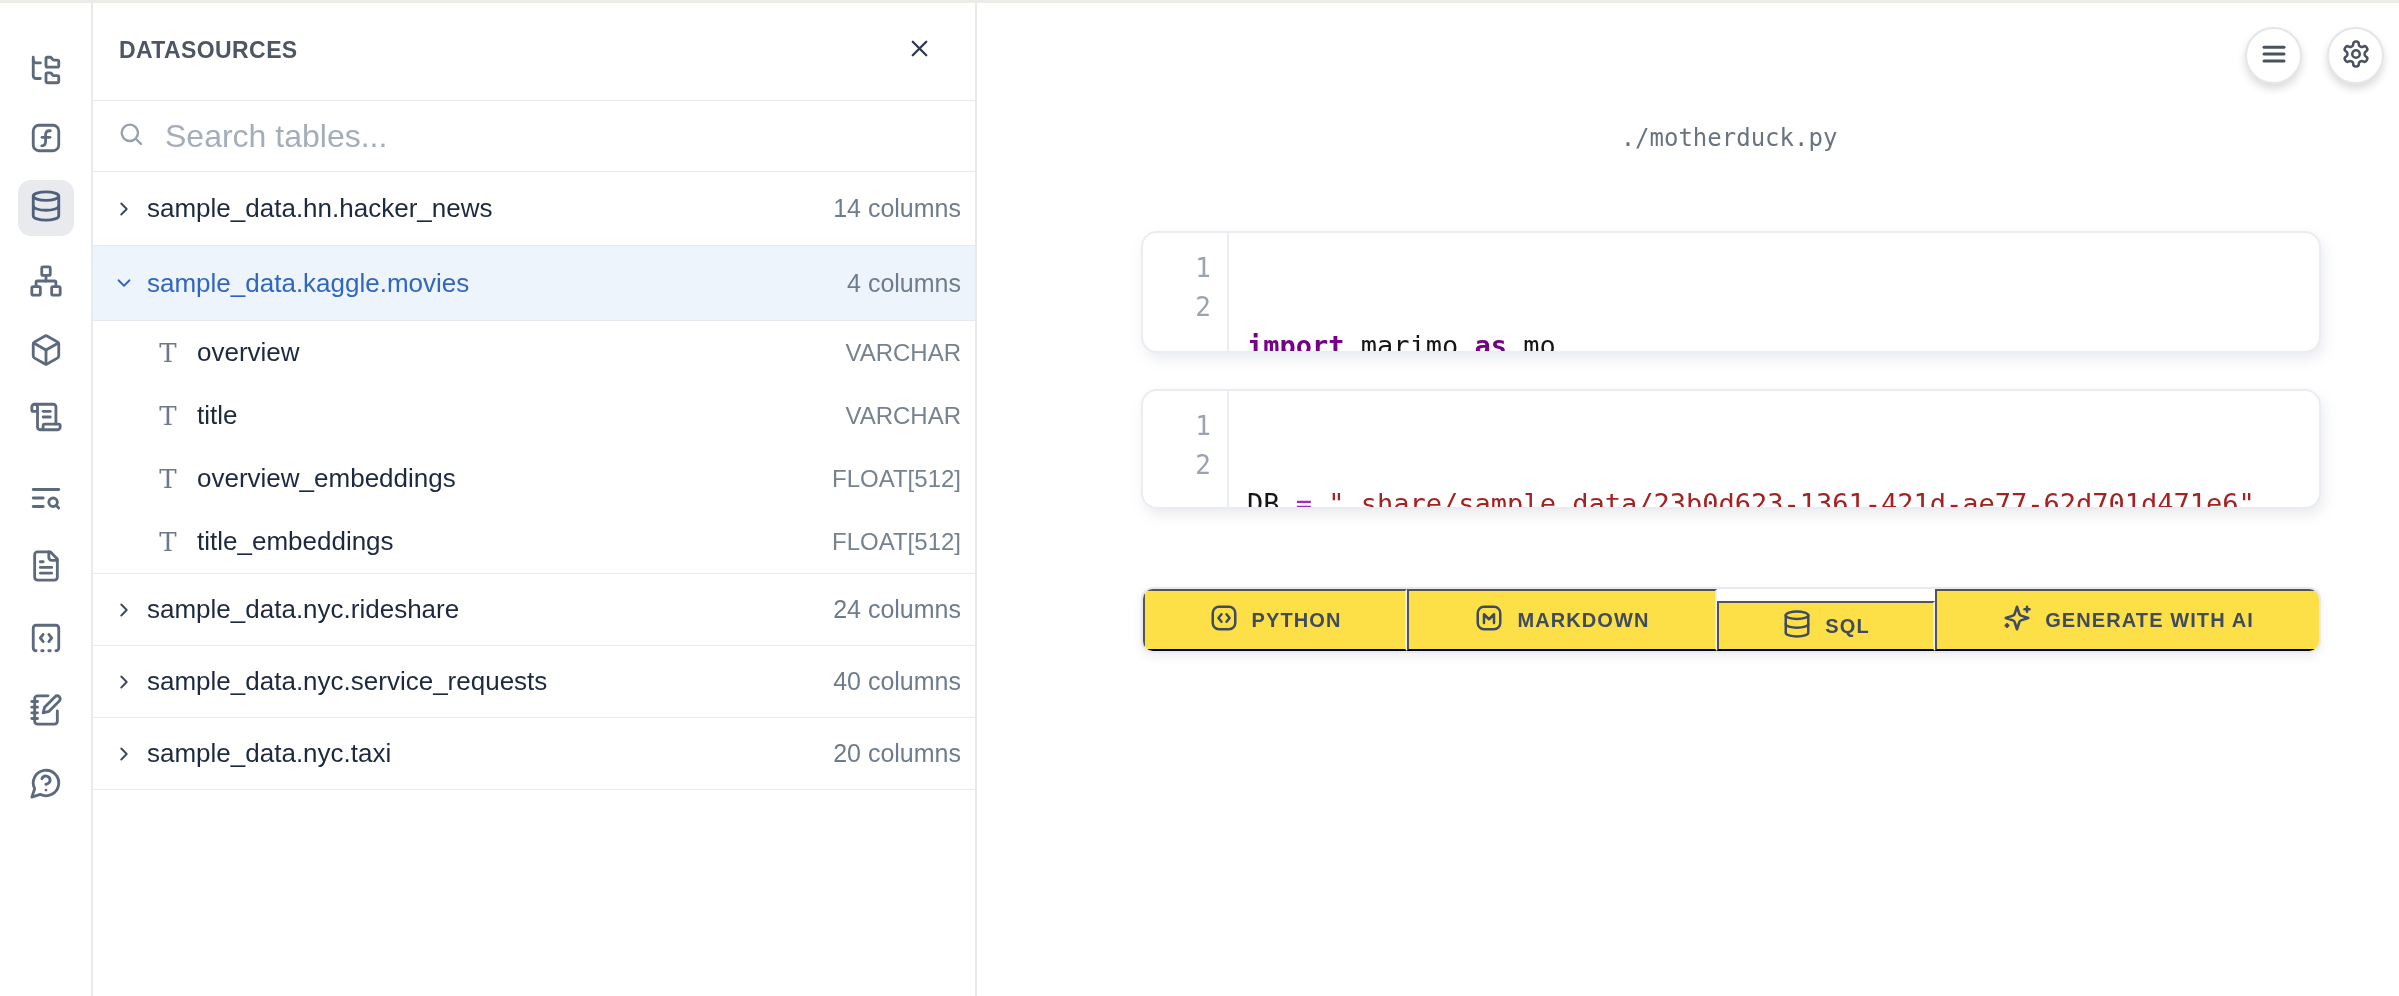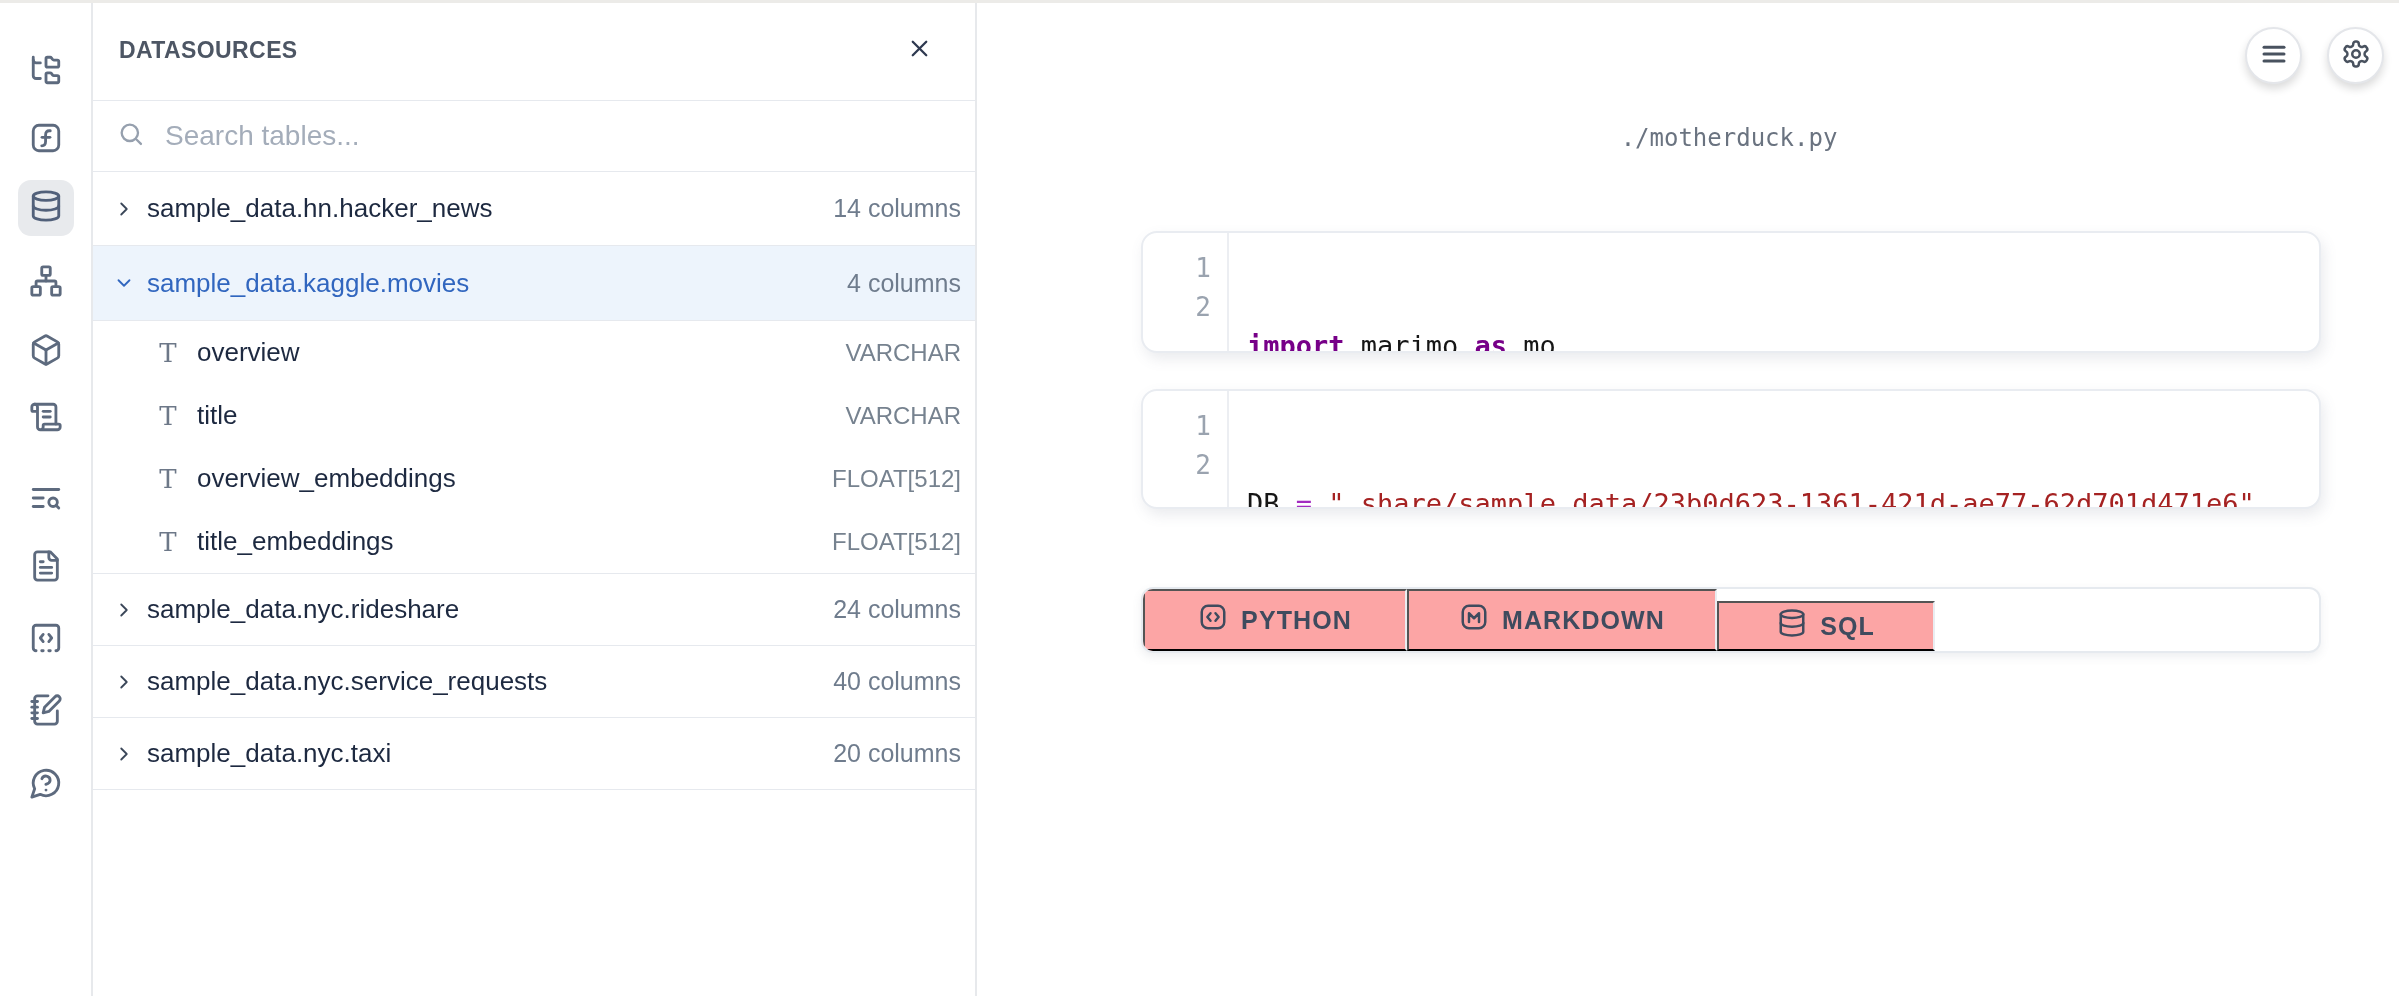--- a/index.html
+++ b/index.html
@@ -20,21 +20,21 @@
   
   .panel{position:absolute;top:0;left:93px;width:882px;height:996px;background:#fff;border-right:2px solid #e7e9ec;z-index:5;}
   .panel-header{height:100px;display:flex;align-items:center;justify-content:space-between;
     padding:0 37px 0 26px;border-bottom:1.5px solid #e6e9ee;}
   .panel-title{font-size:23px;font-weight:700;color:#4d5664;letter-spacing:.4px;}
   .close-btn{width:38px;height:38px;display:flex;align-items:center;justify-content:center;color:#2e3950;cursor:pointer;background:none;border:none;padding:0;}
   .close-btn svg{width:27px;height:27px;}
 
   .search-row{height:70px;display:flex;align-items:center;gap:18px;padding:0 24px;border-bottom:1.5px solid #e6e9ee;}
   .search-row svg{width:28px;height:28px;color:#96a0ae;flex:0 0 auto;}
-  .search-row input{flex:1;border:none;outline:none;font-size:28px;color:#0369a1;font-family:"Liberation Sans",sans-serif;background:transparent;}
+  .search-row input{flex:1;border:none;outline:none;font-size:32px;color:#0369a1;font-family:"Liberation Sans",sans-serif;background:transparent;}
   .search-row input::placeholder{color:#a4adba;}
 
   .trow{height:73px;display:flex;align-items:center;gap:8px;padding:0 14px 0 20px;
     border-bottom:1.5px solid #e6e9ee;font-size:26px;color:#1d2940;cursor:pointer;}
   .trow .chev{width:22px;height:22px;flex:0 0 auto;color:#3b4759;display:flex;align-items:center;}
   .trow .tname{margin-left:4px;}
   .trow .meta{margin-left:auto;font-size:25px;color:#6f7c8d;}
   .trow.selected{background:#edf4fc;color:#3166bf;height:74px;}
   .trow.selected .chev{color:#3166bf;}
   .trow.r4{height:71px;}
@@ -59,21 +59,21 @@
     color:#161616;white-space:pre;border-radius:28px;}
   .tok-kw{color:#770088;font-weight:bold;}
   .tok-str{color:#a52222;}
   .tok-op{color:#a22bc0;}
   .tok-pl{color:#161616;}
 
   .addbar{position:absolute;left:164px;top:587px;width:1176px;height:62px;background:#fff;
     border:2px solid #e6eaef;border-radius:12px;box-shadow:0 4px 10px rgba(90,100,120,.10);
     display:flex;align-items:stretch;overflow:hidden;}
   .addbtn{display:flex;align-items:center;justify-content:center;gap:13px;cursor:pointer;
-    font-size:25px;font-weight:700;letter-spacing:1.1px;color:#3f4b5e;border-right:2px solid #eaedf1;background:#fca5a5;}
+    font-size:20px;font-weight:700;letter-spacing:1.1px;color:#3f4b5e;border-right:2px solid #eaedf1;background:#fde047;}
   .addbtn svg{width:30px;height:30px;flex:0 0 auto;}
   .addbtn.w1{width:264px;}
   .addbtn.w2{width:310px;}
   .addbtn.w3{width:218px;margin-top:12px;}
   .addbtn.w4{flex:1;border-right:none;}
 
   .circle-btn{position:absolute;top:27px;width:57px;height:57px;border-radius:50%;background:#fff;
     border:2px solid #e4e6ea;box-shadow:0 5px 9px rgba(0,0,0,.14);
     display:flex;align-items:center;justify-content:center;color:#49525f;cursor:pointer;}
   .circle-btn svg{width:30px;height:30px;}
@@ -313,20 +313,30 @@
       <span>MARKDOWN</span>
     </button>
     <button class="addbtn w3">
       <span><svg viewBox="0 0 24 24" fill="none" stroke="currentColor" stroke-width="2" stroke-linecap="round" stroke-linejoin="round">
             <ellipse cx="12" cy="5" rx="9" ry="3"></ellipse>
             <path d="M3 5v14a9 3 0 0 0 18 0V5"></path>
             <path d="M3 12a9 3 0 0 0 18 0"></path>
           </svg></span>
       <span>SQL</span>
     </button>
+    <button class="addbtn w4">
+      <span><svg viewBox="0 0 24 24" fill="none" stroke="currentColor" stroke-width="2" stroke-linecap="round" stroke-linejoin="round">
+            <path d="M12 3l1.9 5.8a2 2 0 0 0 1.3 1.3L21 12l-5.8 1.9a2 2 0 0 0-1.3 1.3L12 21l-1.9-5.8a2 2 0 0 0-1.3-1.3L3 12l5.8-1.9a2 2 0 0 0 1.3-1.3Z"></path>
+            <path d="M20 3v4"></path>
+            <path d="M22 5h-4"></path>
+            <path d="M4 17v2"></path>
+            <path d="M5 18H3"></path>
+          </svg></span>
+      <span>GENERATE WITH AI</span>
+    </button>
   </div>
 </main>
 
 <button class="circle-btn menu-btn">
   <span><svg viewBox="0 0 24 24" fill="none" stroke="currentColor" stroke-width="2.4" stroke-linecap="round">
         <path d="M4 6.5h16"></path>
         <path d="M4 12h16"></path>
         <path d="M4 17.5h16"></path>
       </svg></span>
 </button>

